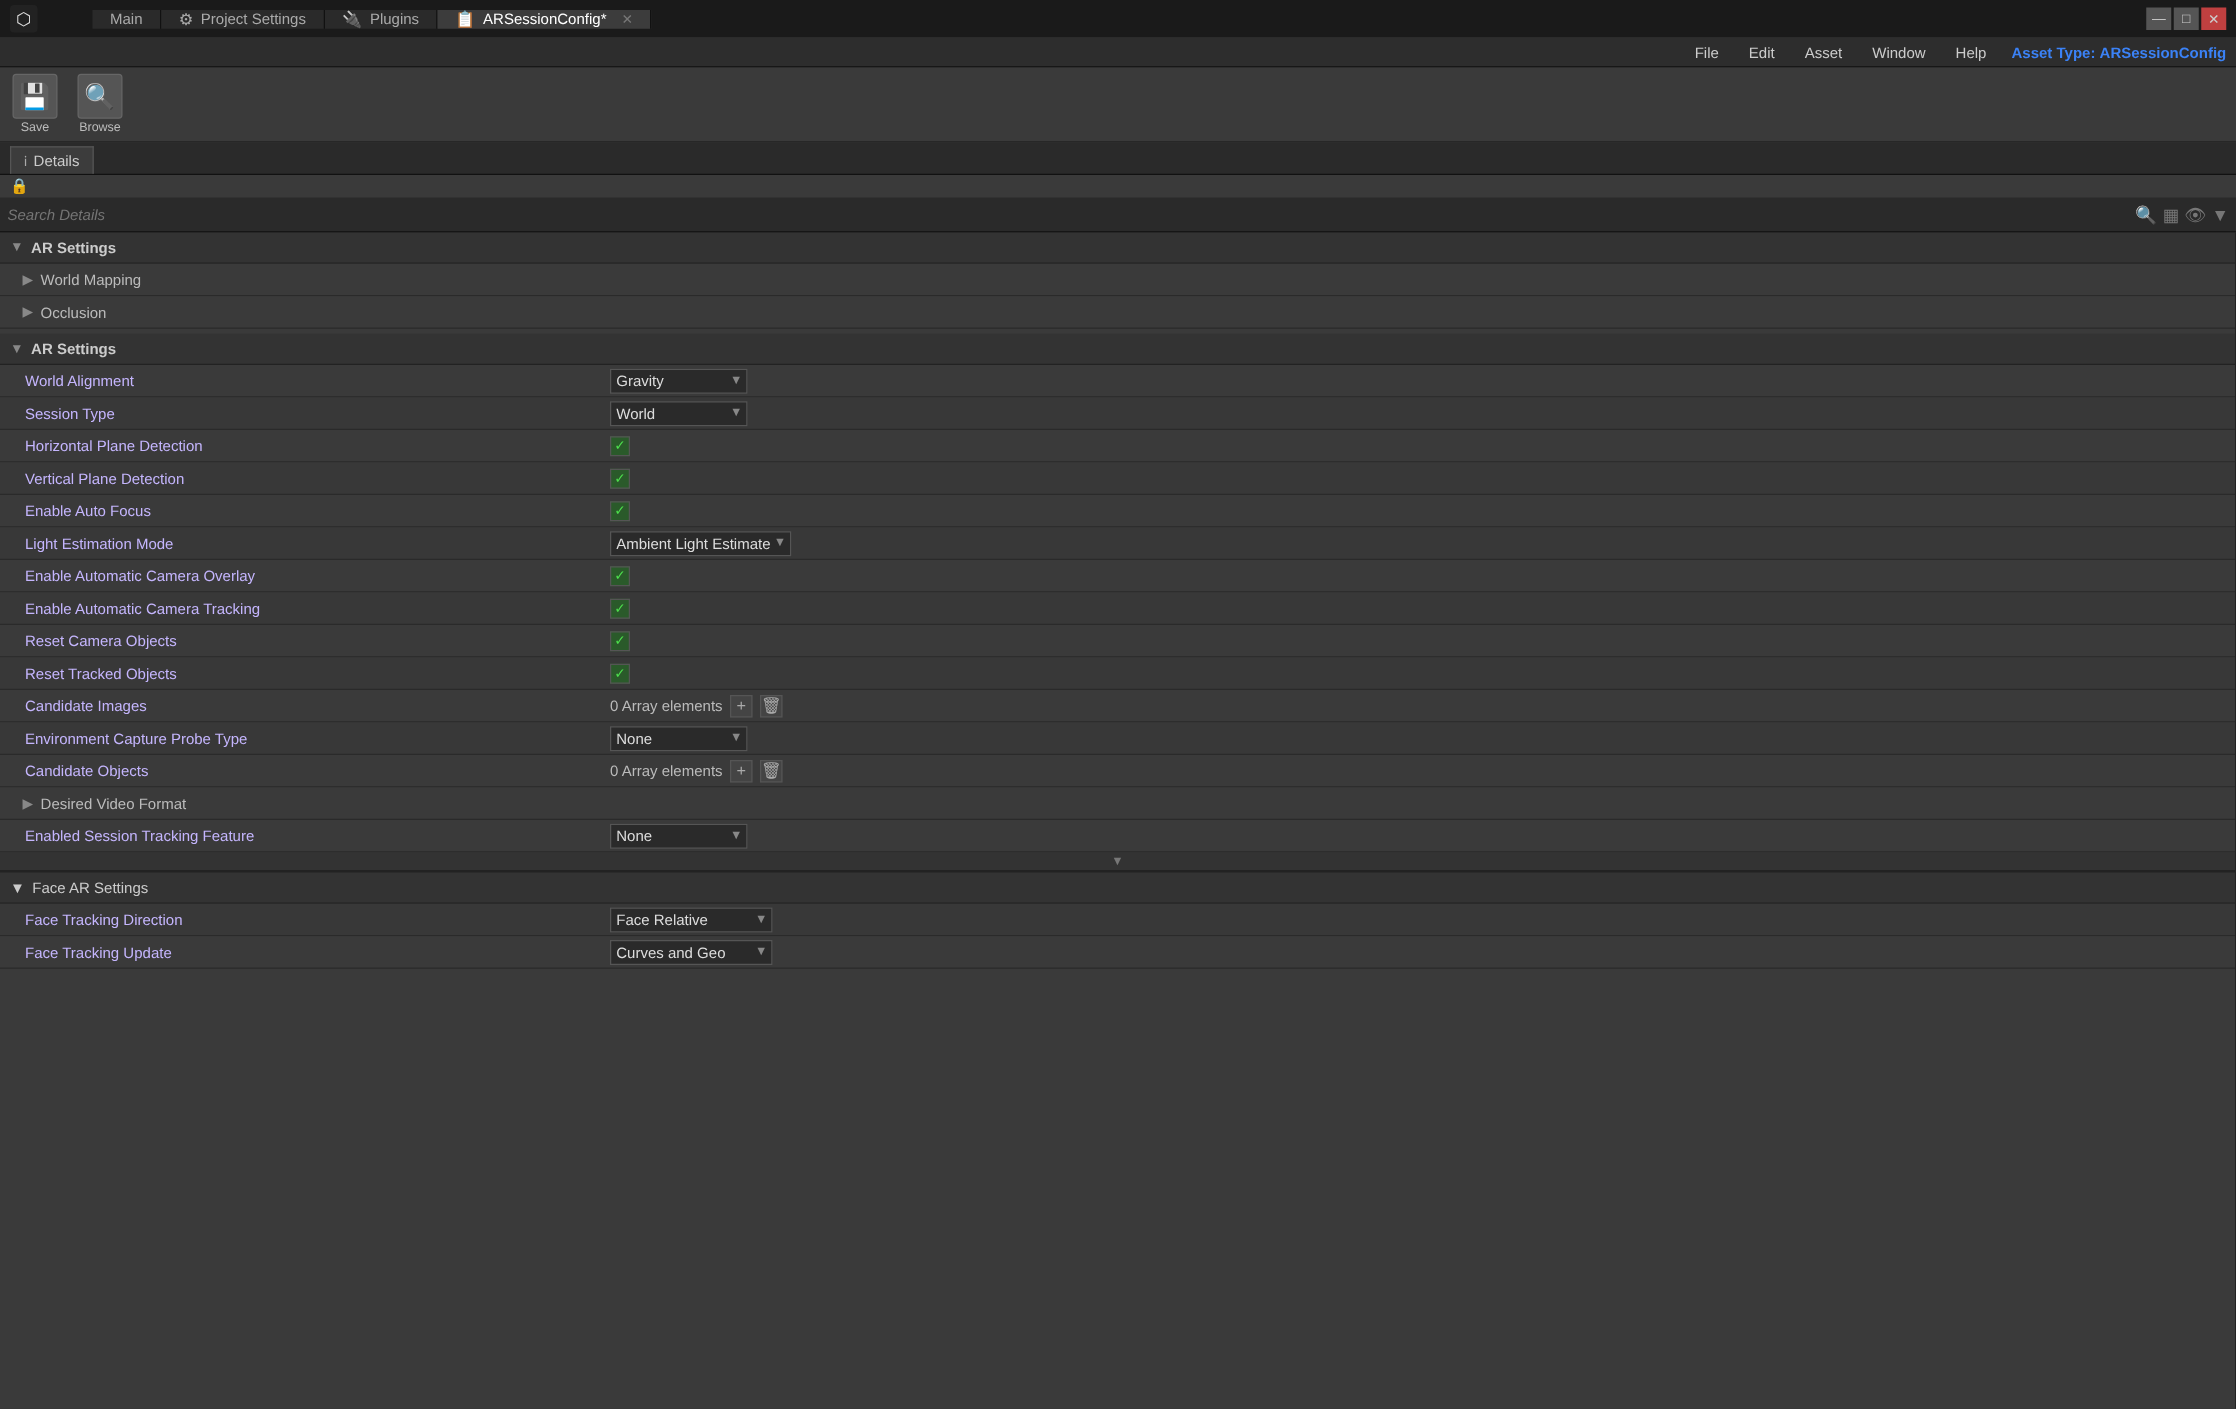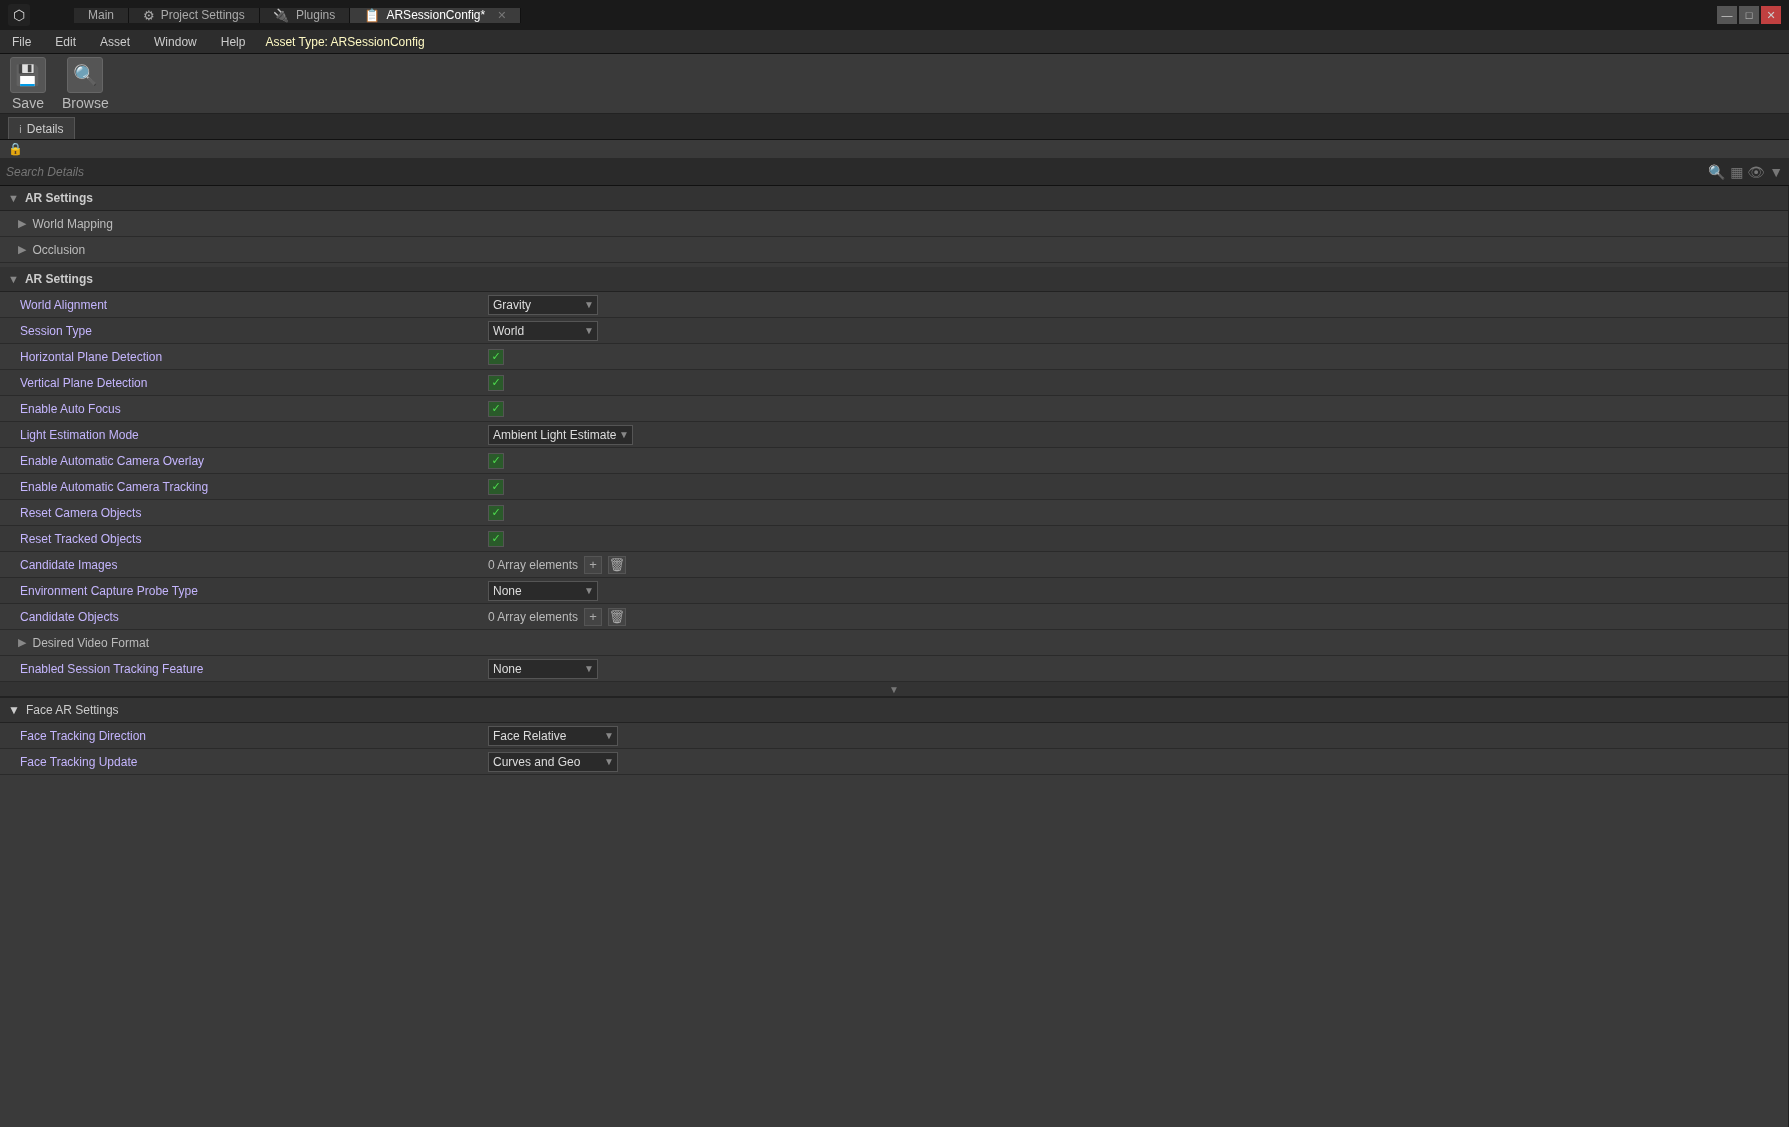--- a/index.html
+++ b/index.html
@@ -69,34 +69,34 @@
 
     
     .menu-bar {
       height: 24px;
       background: #2d2d2d;
       display: flex;
       align-items: center;
       padding: 3px 8px;
       gap: 16px;
       border-bottom: 1px solid #111;
-      justify-content: flex-start;
+      justify-content: flex-end;
     }
     .menu-items { display: flex; gap: 16px; }
     .menu-item {
       color: #ccc;
       cursor: pointer;
       font-size: 12px;
       padding: 2px 4px;
     }
     .asset-type {
       color: #aaa;
       font-size: 12px;
     }
-    .asset-type span { color: #fef9c3; font-weight: normal; }
+    .asset-type span { color: #3b82f6; font-weight: bold; }
 
     
     .toolbar {
       height: 60px;
       background: #3a3a3a;
       display: flex;
       align-items: center;
       padding: 0 10px;
       gap: 16px;
       border-bottom: 1px solid #222;
@@ -106,21 +106,21 @@
       gap: 2px; cursor: pointer;
     }
     .tool-btn-icon {
       width: 36px; height: 36px;
       background: #555;
       border: 1px solid #666;
       border-radius: 3px;
       display: flex; align-items: center; justify-content: center;
       font-size: 20px; color: #ddd;
     }
-    .tool-btn-label { font-size: 14px; color: #bbb; }
+    .tool-btn-label { font-size: 10px; color: #bbb; }
 
     
     .details-tab-bar {
       height: 26px;
       background: #2a2a2a;
       display: flex;
       align-items: flex-end;
       padding-left: 8px;
       border-bottom: 1px solid #111;
     }

